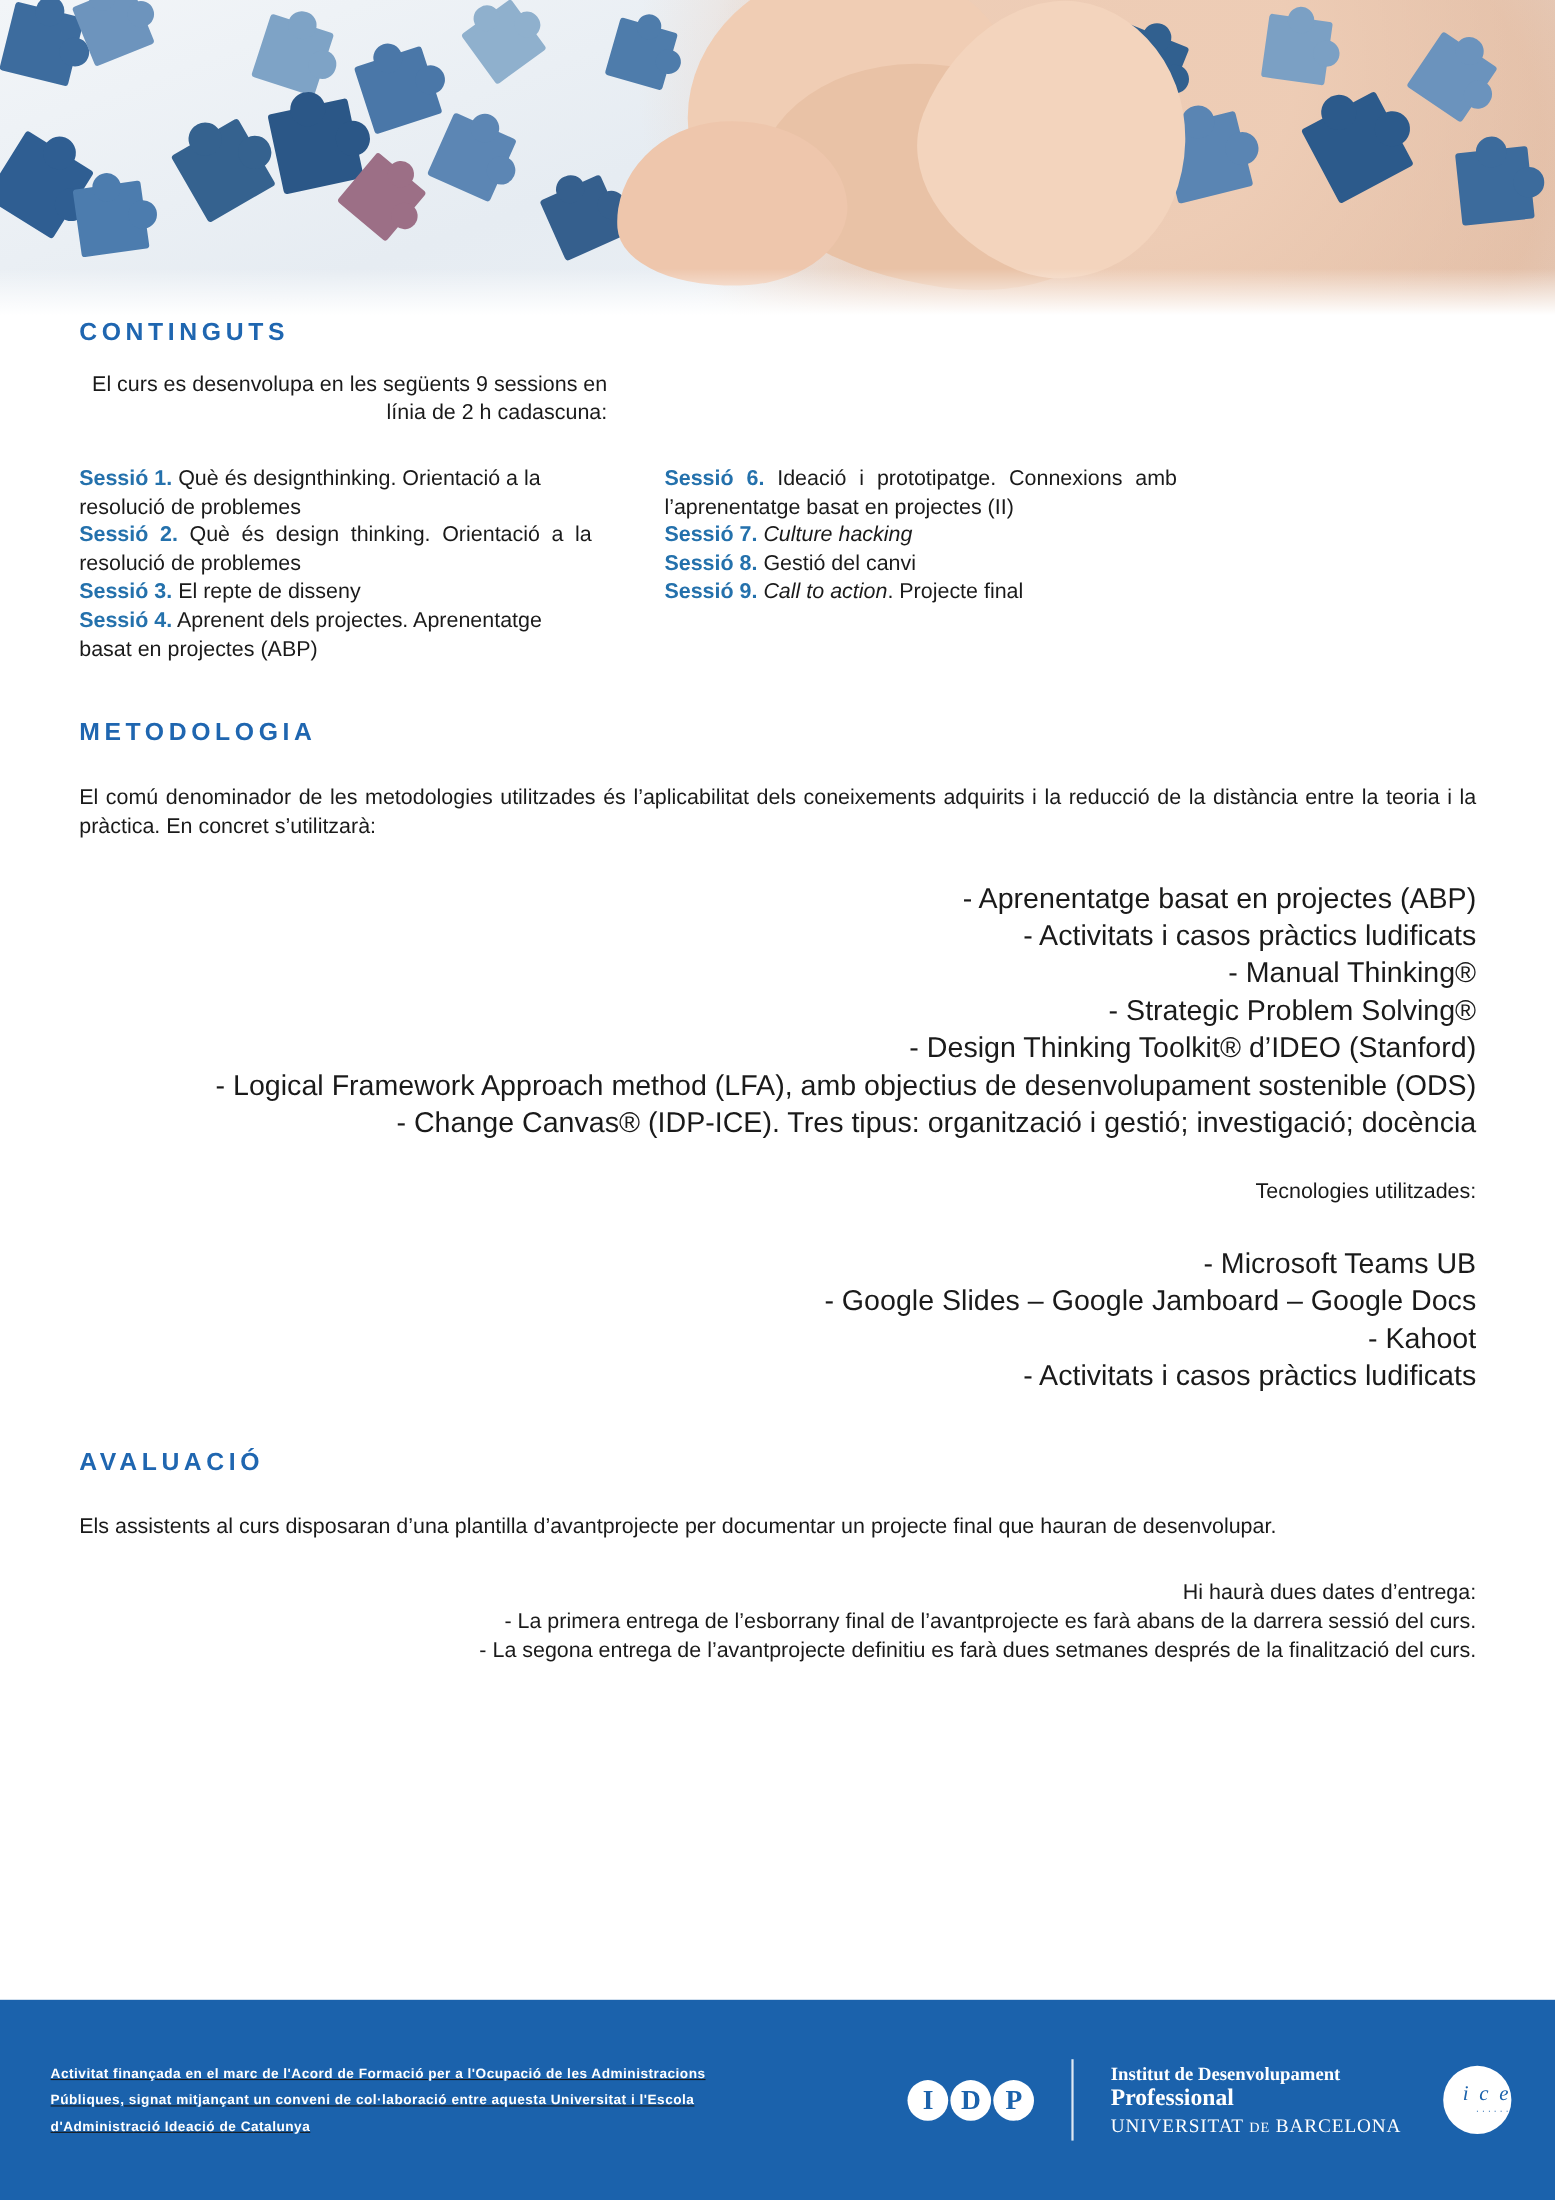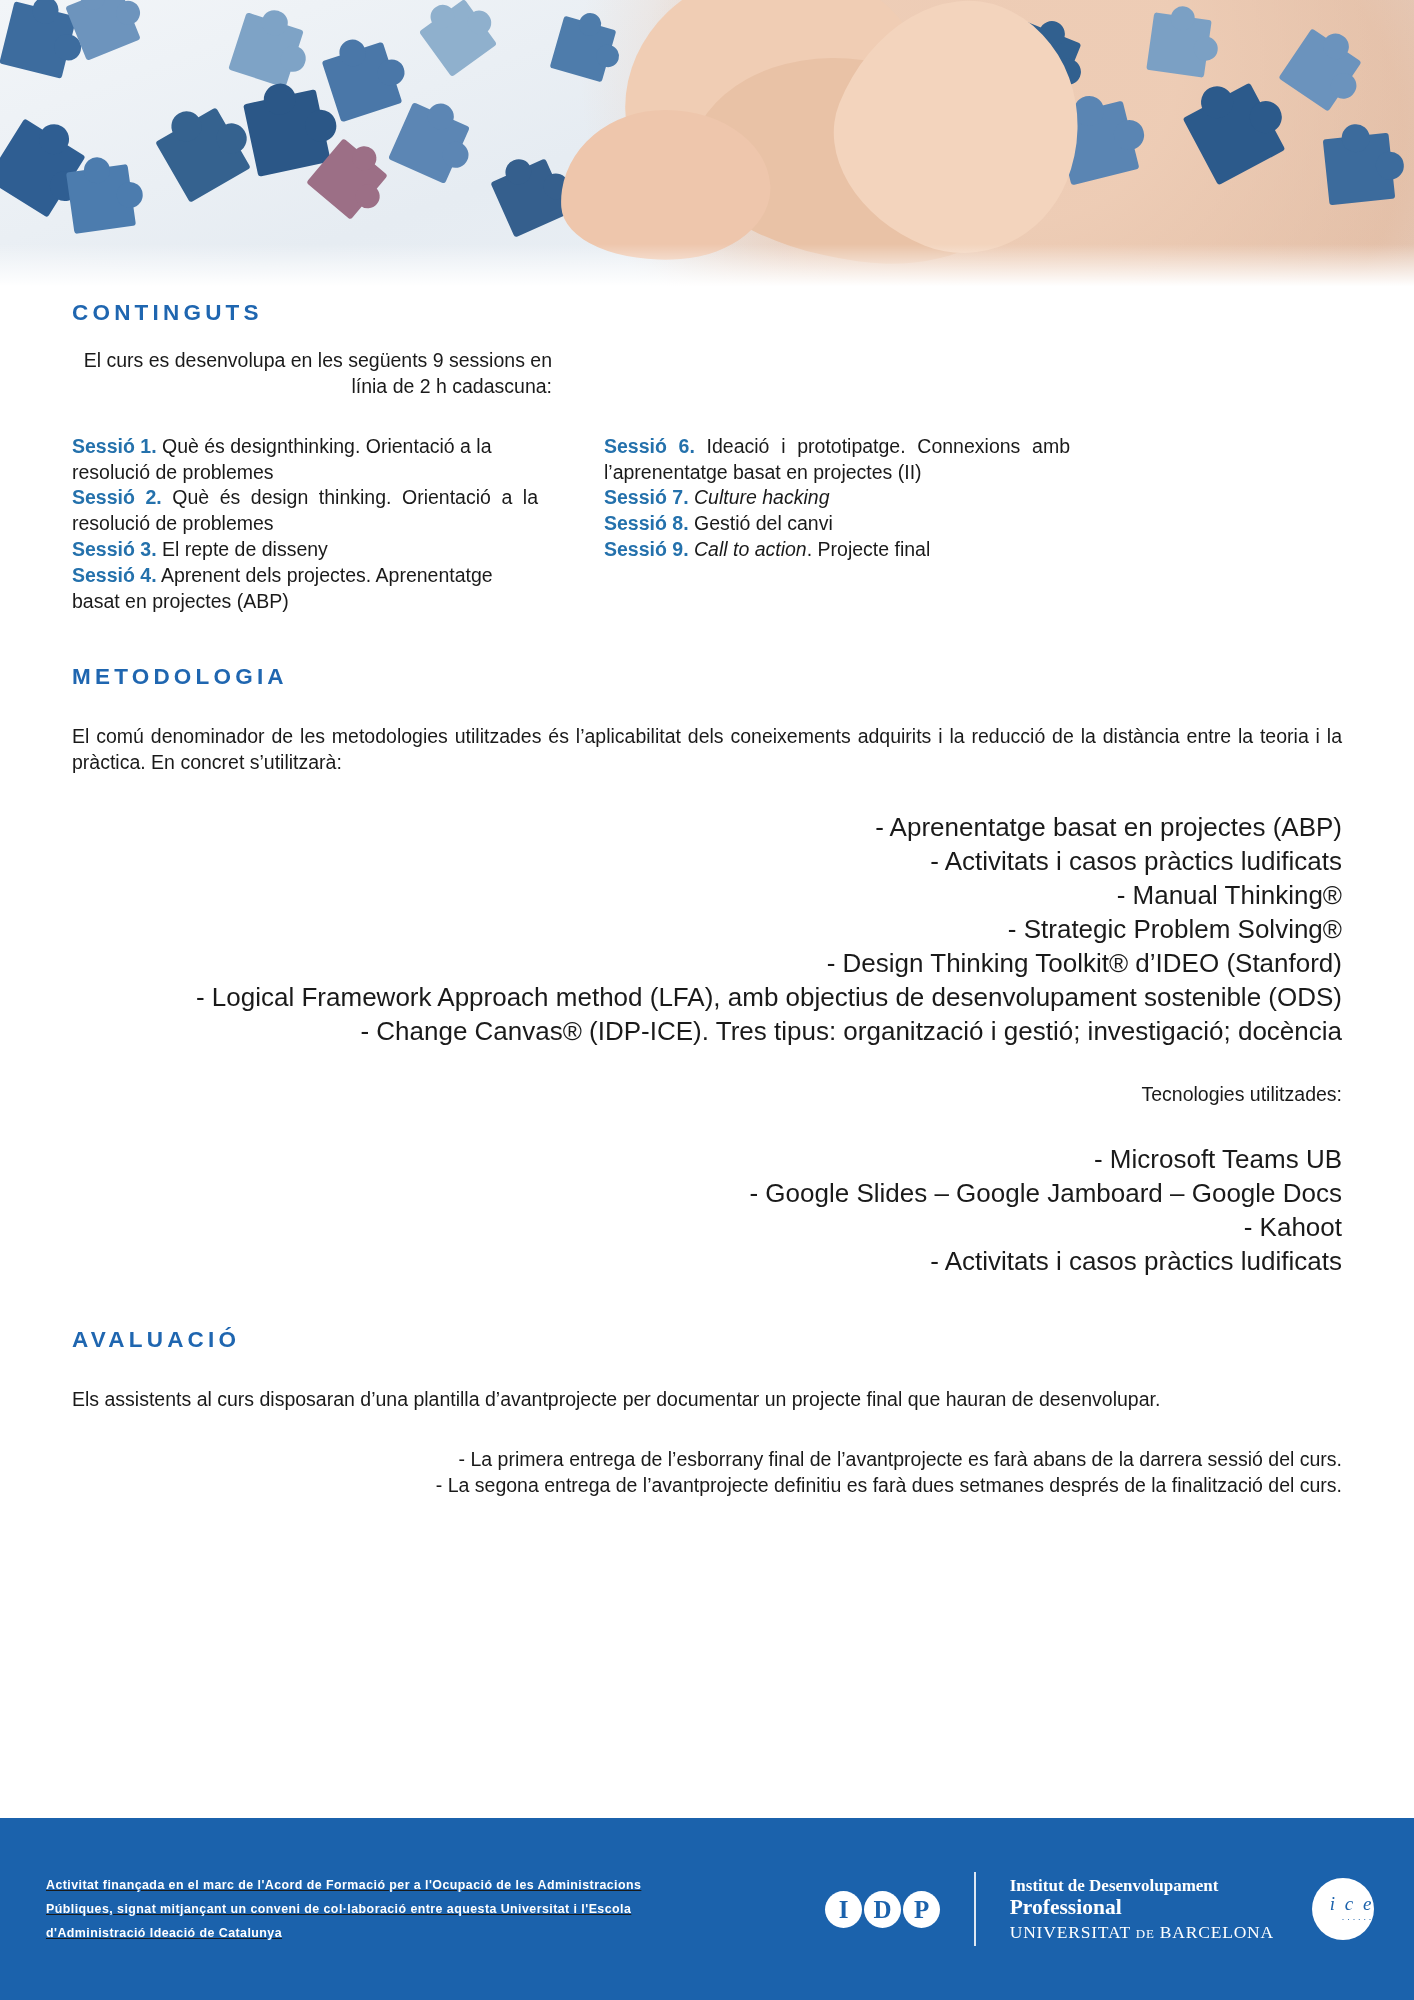--- a/index.html
+++ b/index.html
@@ -92,21 +92,21 @@
   p, .line {
     font-size: 19.5px;
     line-height: 1.33;
     margin: 0;
     color: #1a1a1a;
     text-align: right;
   }
   .just { text-align: justify; }
 
   
-  #continguts-title { margin-top: 11px; }
+  #continguts-title { margin-top: 0; }
   .intro {
     width: 480px;
   }
 
   .sessions {
     display: flex;
     gap: 66px;
     align-items: flex-start;
   }
   .sessions-col {
@@ -362,20 +362,21 @@
     <div class="gap-lg"></div>
 
     <h2 class="section-title">AVALUACIÓ</h2>
 
     <div class="gap-md"></div>
 
     <p class="just">Els assistents al curs disposaran d’una plantilla d’avantprojecte per documentar un projecte final que hauran de desenvolupar.</p>
 
     <div class="gap-md"></div>
 
+    <p class="line">Hi haurà dues dates d’entrega:</p>
     <p class="line">- La primera entrega de l’esborrany final de l’avantprojecte es farà abans de la darrera sessió del curs.</p>
     <p class="line">- La segona entrega de l’avantprojecte definitiu es farà dues setmanes després de la finalització del curs.</p>
 
   </div>
 </div>
 
 <div class="footer">
   <div class="footer-text">
     <div>Activitat finançada en el marc de l'Acord de Formació per a l'Ocupació de les Administracions</div>
     <div>Públiques, signat mitjançant un conveni de col·laboració entre aquesta Universitat i l'Escola</div>

